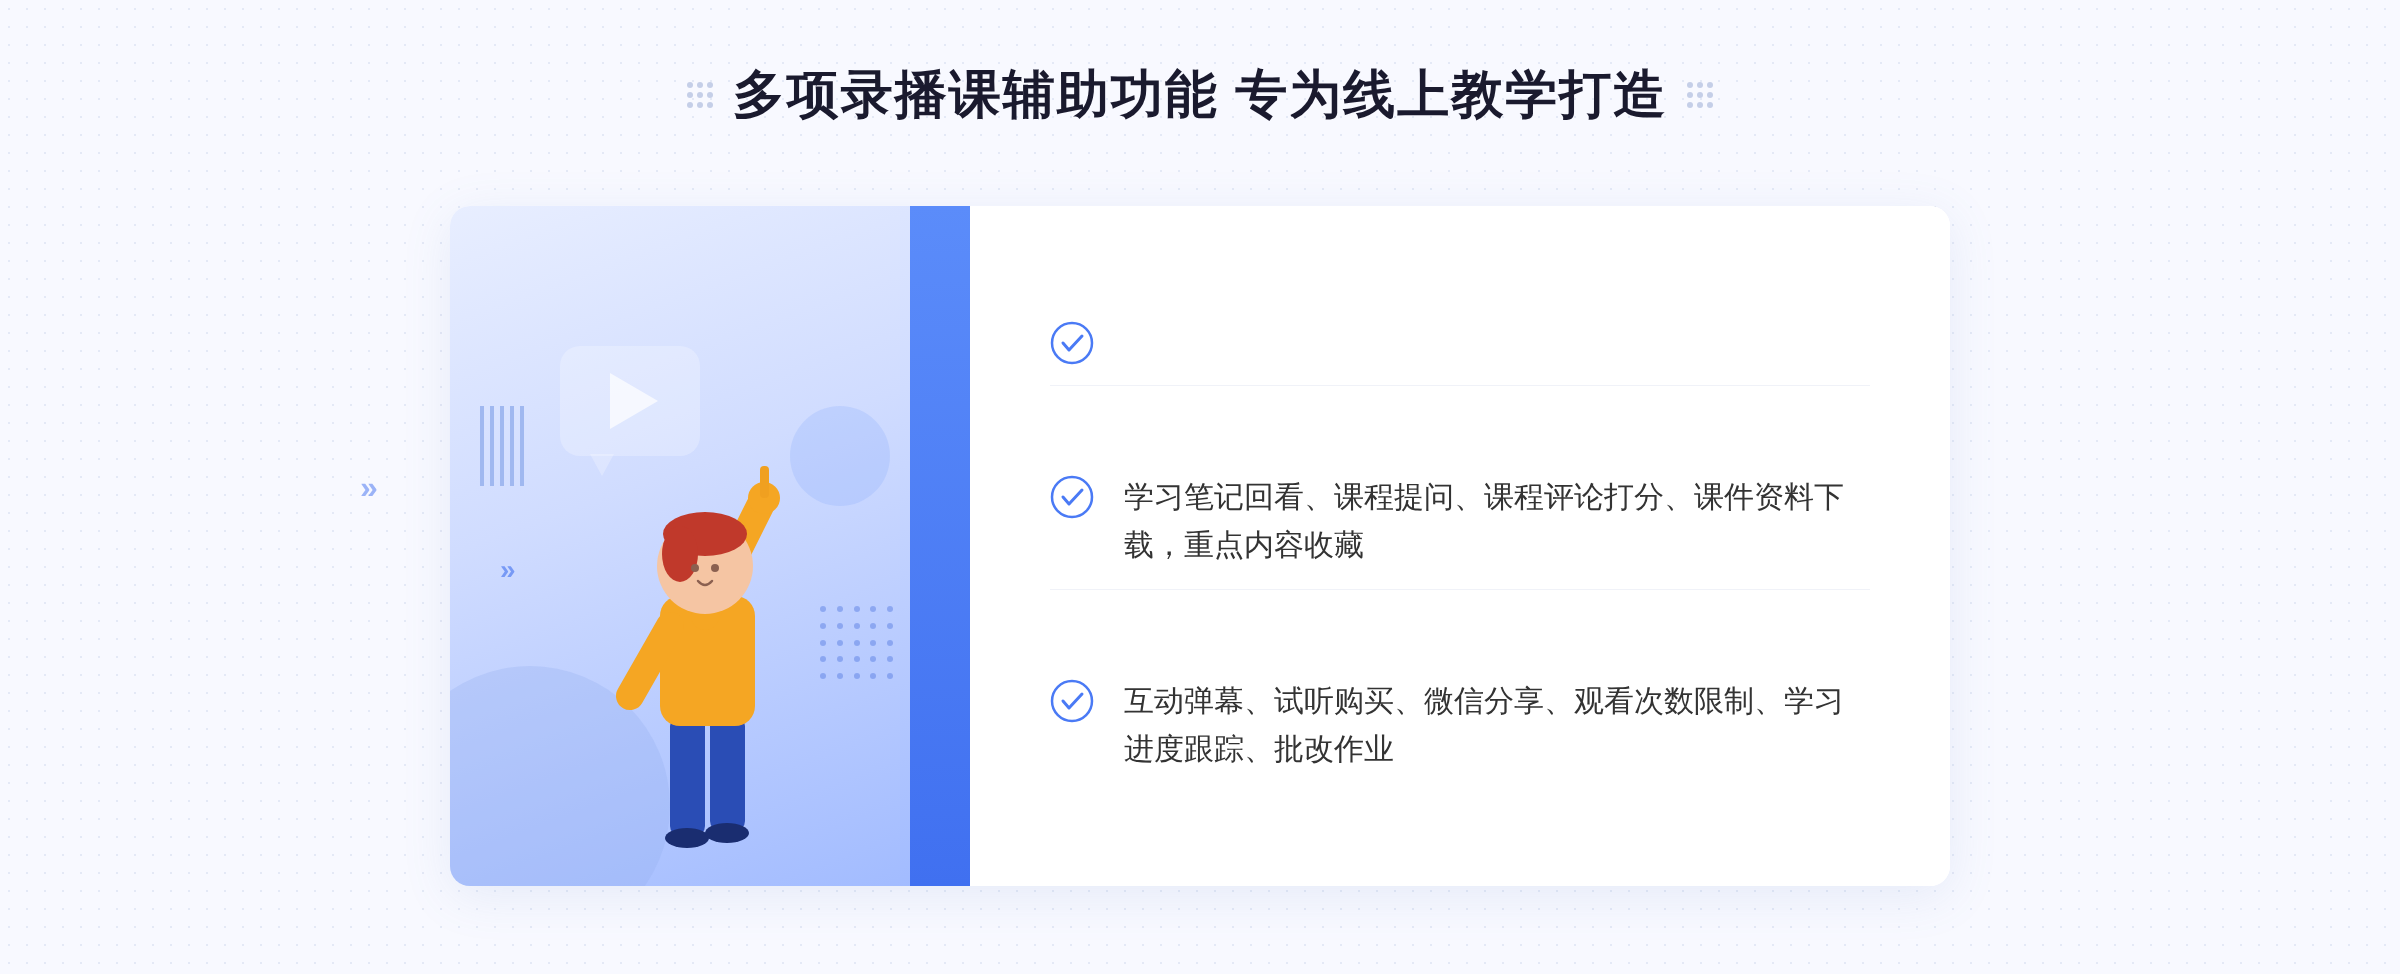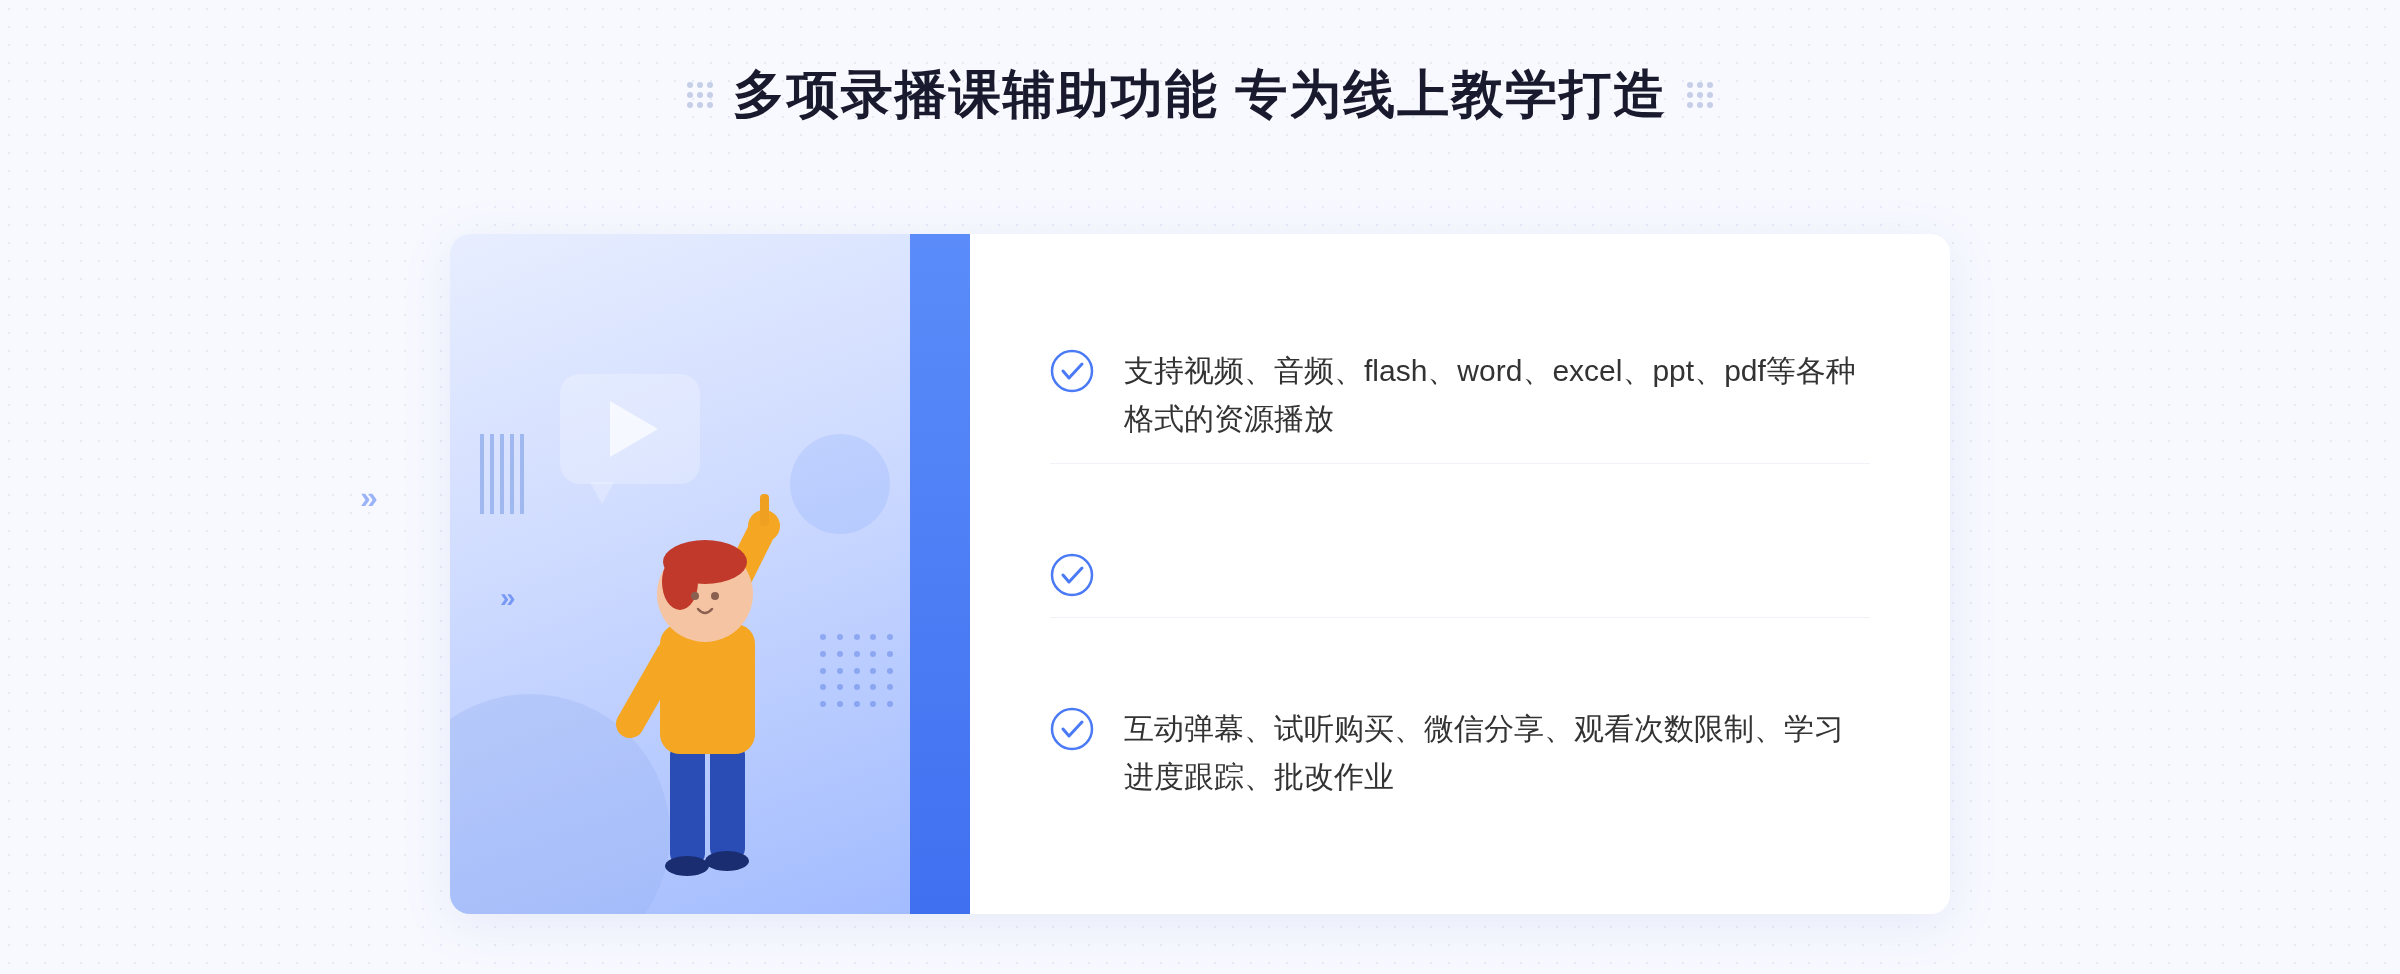--- a/index.html
+++ b/index.html
@@ -36,21 +36,21 @@
       right: 0;
       bottom: 0;
       background-image: radial-gradient(circle, #c5d0e8 1px, transparent 1px);
       background-size: 18px 18px;
       opacity: 0.4;
       pointer-events: none;
     }
 
     .header-section {
       text-align: center;
-      margin-bottom: 88px;
+      margin-bottom: 60px;
       position: relative;
       z-index: 1;
     }
 
     .header-title-row {
       display: flex;
       align-items: center;
       justify-content: center;
       gap: 20px;
       margin-bottom: 16px;
@@ -419,35 +419,35 @@
         <circle cx="145" cy="162" r="4" fill="#8b6050"></circle>
         <circle cx="165" cy="162" r="4" fill="#8b6050"></circle>
         <path d="M148 175 Q155 183 162 175" stroke="#8b6050" stroke-width="2.5" fill="none" stroke-linecap="round"></path>
       </svg>
 
       <div class="blue-sidebar"></div>
     </div>
 
     <div class="features-area">
 
+
       <div class="feature-item">
         <svg class="check-icon" viewBox="0 0 44 44" xmlns="http://www.w3.org/2000/svg">
           <circle cx="22" cy="22" r="20" fill="none" stroke="#4a7af5" stroke-width="2.5"></circle>
           <polyline points="13,22 19,29 32,15" fill="none" stroke="#4a7af5" stroke-width="3" stroke-linecap="round" stroke-linejoin="round"></polyline>
         </svg>
-        <span class="feature-text">支持视频、音频、flash、word、excel、ppt、pdf等各种格式的资源播放</span>
       </div>
 
       <div class="feature-item">
         <svg class="check-icon" viewBox="0 0 44 44" xmlns="http://www.w3.org/2000/svg">
           <circle cx="22" cy="22" r="20" fill="none" stroke="#4a7af5" stroke-width="2.5"></circle>
           <polyline points="13,22 19,29 32,15" fill="none" stroke="#4a7af5" stroke-width="3" stroke-linecap="round" stroke-linejoin="round"></polyline>
         </svg>
-      </div>
-
+        <span class="feature-text">学习笔记回看、课程提问、课程评论打分、课件资料下载，重点内容收藏</span>
+      </div>
 
       <div class="feature-item">
         <svg class="check-icon" viewBox="0 0 44 44" xmlns="http://www.w3.org/2000/svg">
           <circle cx="22" cy="22" r="20" fill="none" stroke="#4a7af5" stroke-width="2.5"></circle>
           <polyline points="13,22 19,29 32,15" fill="none" stroke="#4a7af5" stroke-width="3" stroke-linecap="round" stroke-linejoin="round"></polyline>
         </svg>
         <span class="feature-text">互动弹幕、试听购买、微信分享、观看次数限制、学习进度跟踪、批改作业</span>
       </div>
 
     </div>

